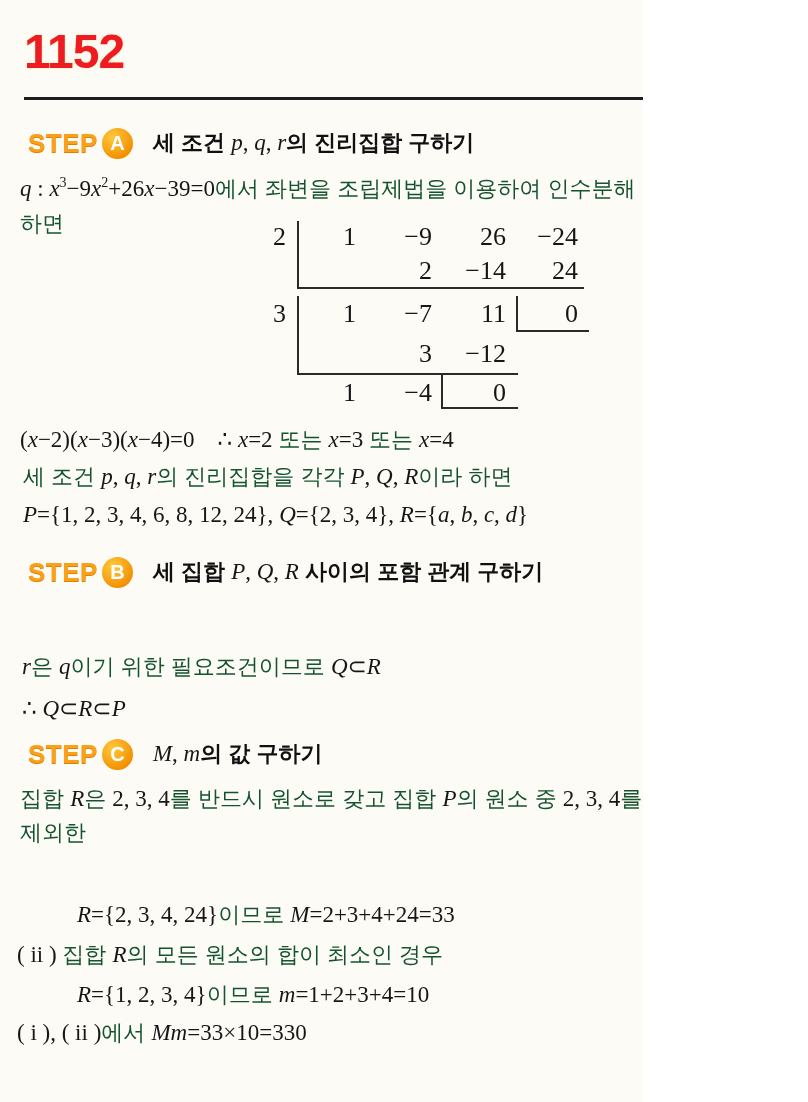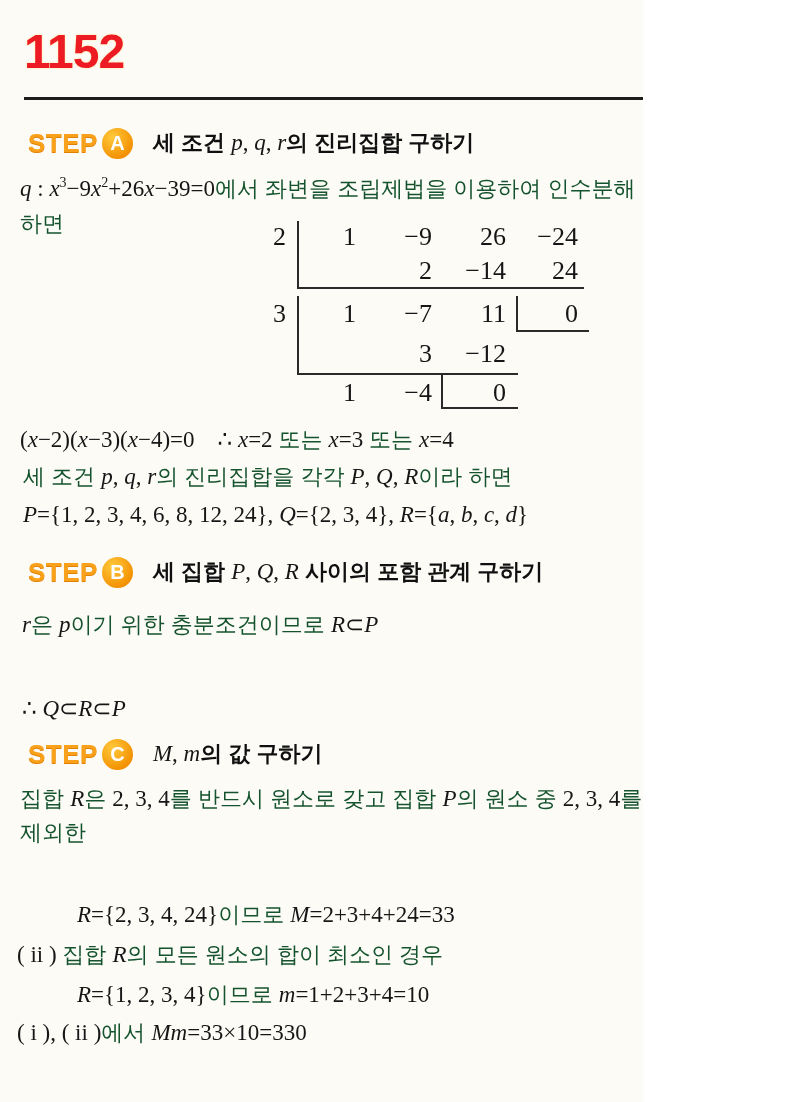--- a/index.html
+++ b/index.html
@@ -117,21 +117,21 @@
   <div class="line" style="top:424px; left:20px;"><span class="t-n">(</span><span class="t-m">x</span><span class="t-n">−2)(</span><span class="t-m">x</span><span class="t-n">−3)(</span><span class="t-m">x</span><span class="t-n">−4)=0    ∴ </span><span class="t-m">x</span><span class="t-n">=2 </span><span class="t-k">또는 </span><span class="t-m">x</span><span class="t-n">=3 </span><span class="t-k">또는 </span><span class="t-m">x</span><span class="t-n">=4</span></div>
   <div class="line" style="top:461px; left:23px;"><span class="t-k">세 조건 </span><span class="t-m">p</span><span class="t-n">, </span><span class="t-m">q</span><span class="t-n">, </span><span class="t-m">r</span><span class="t-k">의 진리집합을 각각 </span><span class="t-m">P</span><span class="t-n">, </span><span class="t-m">Q</span><span class="t-n">, </span><span class="t-m">R</span><span class="t-k">이라 하면</span></div>
   <div class="line" style="top:499px; left:23px;"><span class="t-m">P</span><span class="t-n">={1, 2, 3, 4, 6, 8, 12, 24}, </span><span class="t-m">Q</span><span class="t-n">={2, 3, 4}, </span><span class="t-m">R</span><span class="t-n">={</span><span class="t-m">a</span><span class="t-n">, </span><span class="t-m">b</span><span class="t-n">, </span><span class="t-m">c</span><span class="t-n">, </span><span class="t-m">d</span><span class="t-n">}</span></div>
 
   <div class="step-row" style="top:555px;">
     <span class="step-brand">STEP</span>
     <span class="step-letter">B</span>
     <span class="step-title"><span class="t-b">세 집합 </span><span class="t-m">P</span><span class="t-n">, </span><span class="t-m">Q</span><span class="t-n">, </span><span class="t-m">R</span><span class="t-b"> 사이의 포함 관계 구하기</span></span>
   </div>
 
-  <div class="line" style="top:609px; left:22px;"><span class="t-m">r</span><span class="t-k">은 </span><span class="t-m">p</span><span class="t-k">이기 위한 충분조건이므로 </span><span class="t-m">R</span><span class="t-n">⊂</span><span class="t-m">P</span></div>
+  <div class="line" style="top:651px; left:22px;"><span class="t-m">r</span><span class="t-k">은 </span><span class="t-m">q</span><span class="t-k">이기 위한 필요조건이므로 </span><span class="t-m">Q</span><span class="t-n">⊂</span><span class="t-m">R</span></div>
   <div class="line" style="top:693px; left:22px;"><span class="t-n">∴ </span><span class="t-m">Q</span><span class="t-n">⊂</span><span class="t-m">R</span><span class="t-n">⊂</span><span class="t-m">P</span></div>
 
   <div class="step-row" style="top:737px;">
     <span class="step-brand">STEP</span>
     <span class="step-letter">C</span>
     <span class="step-title"><span class="t-m">M</span><span class="t-n">, </span><span class="t-m">m</span><span class="t-b">의 값 구하기</span></span>
   </div>
 
   <div class="line" style="top:783px; left:20px;"><span class="t-k">집합 </span><span class="t-m">R</span><span class="t-k">은 </span><span class="t-n">2, 3, 4</span><span class="t-k">를 반드시 원소로 갖고 집합 </span><span class="t-m">P</span><span class="t-k">의 원소 중 </span><span class="t-n">2, 3, 4</span><span class="t-k">를 제외한</span></div>
   <div class="line" style="top:899px; left:77px;"><span class="t-m">R</span><span class="t-n">={2, 3, 4, 24}</span><span class="t-k">이므로 </span><span class="t-m">M</span><span class="t-n">=2+3+4+24=33</span></div>

